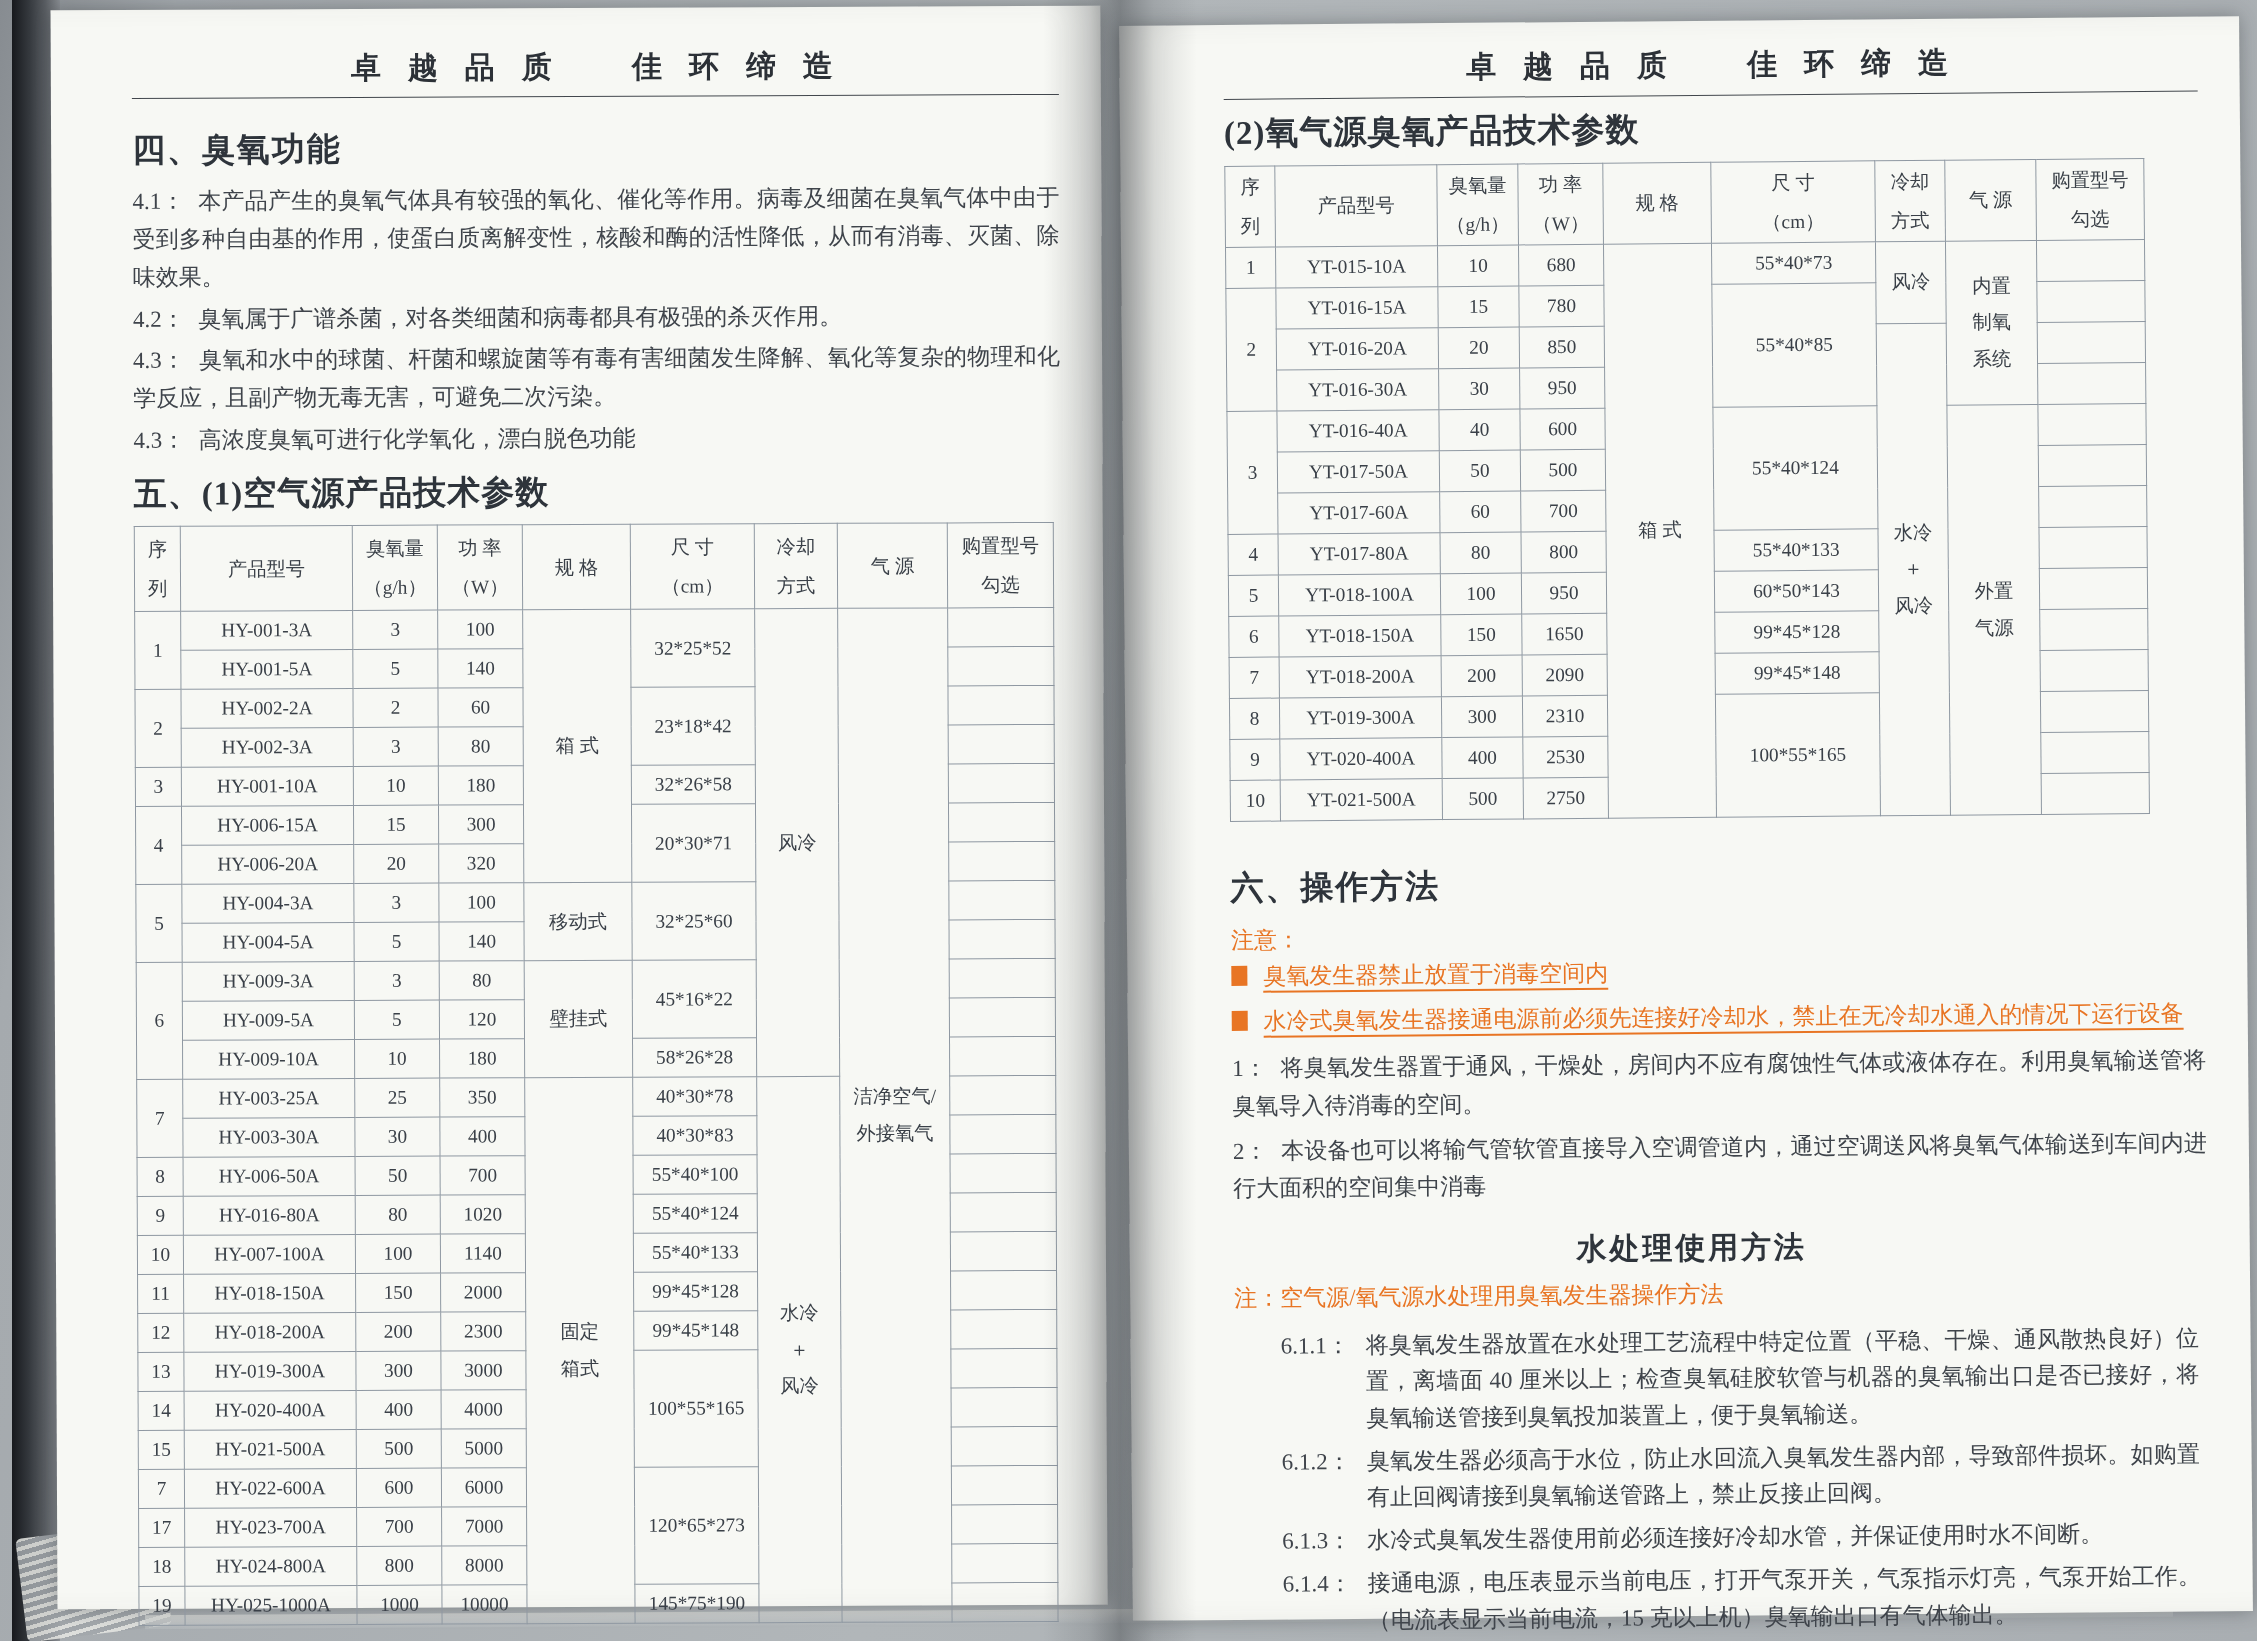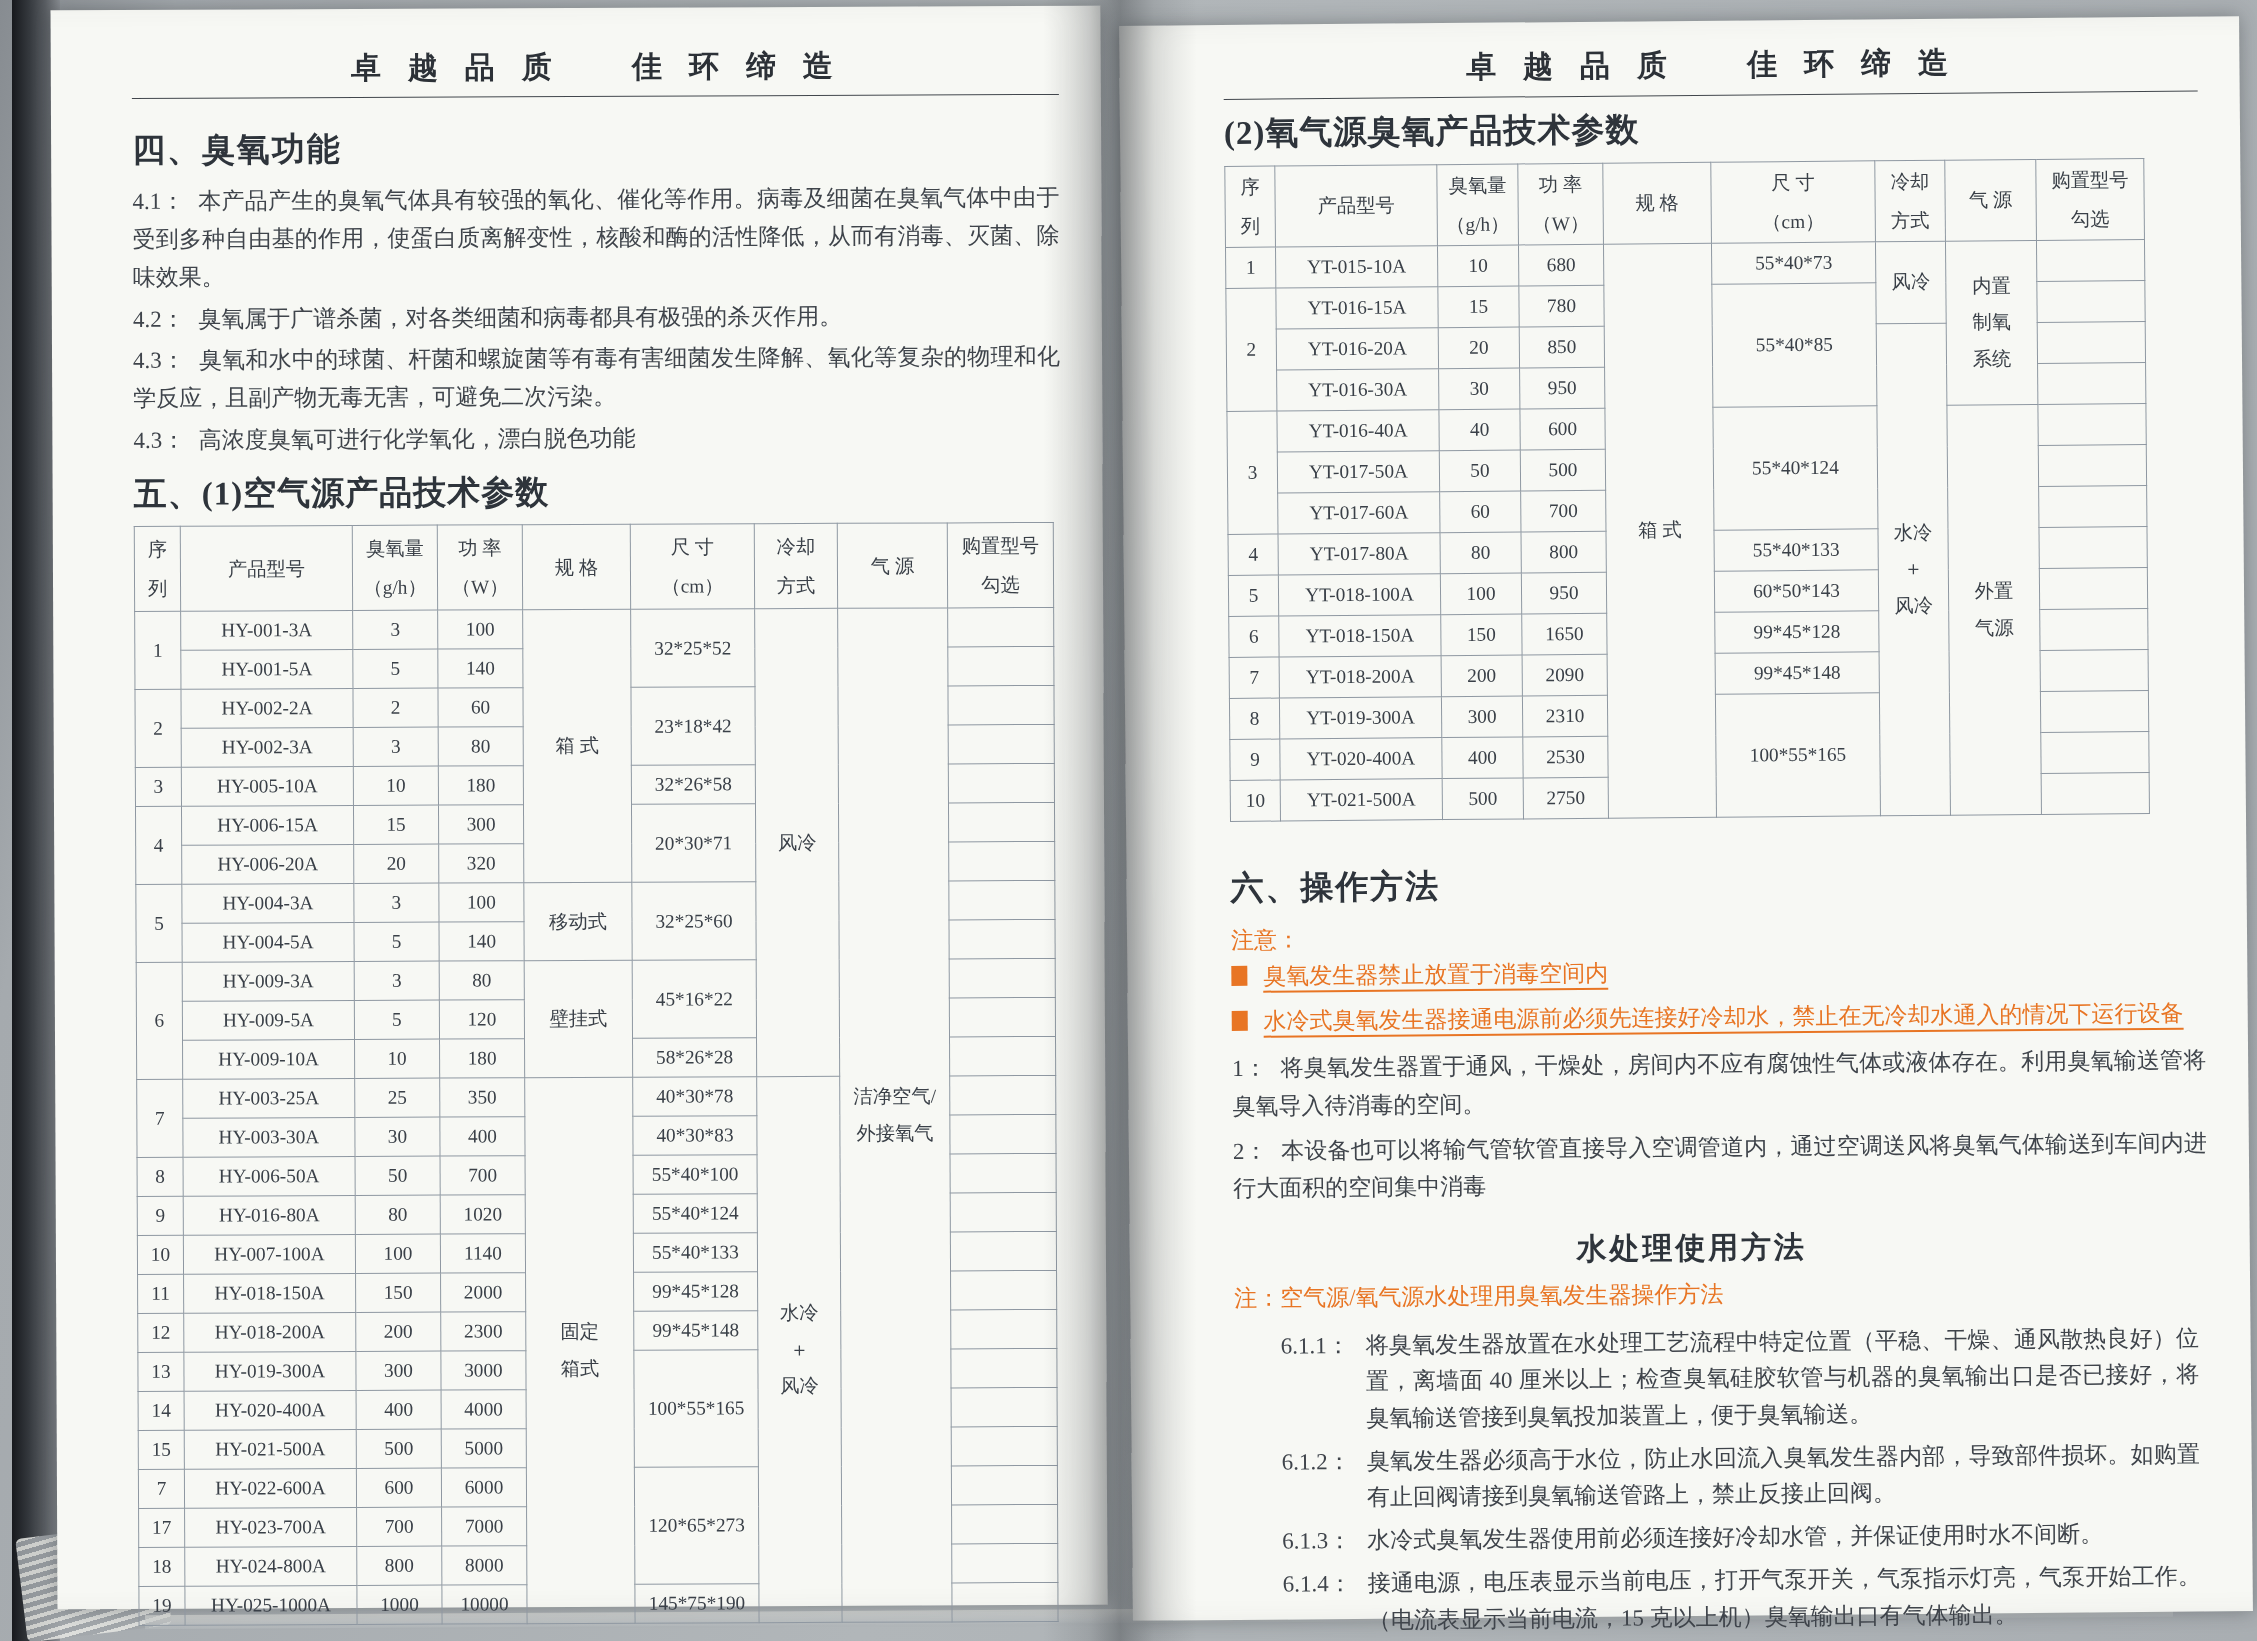--- a/index.html
+++ b/index.html
@@ -161,21 +161,21 @@
             <td></td>
           </tr>
           <tr>
             <td>HY-002-3A</td>
             <td>3</td>
             <td>80</td>
             <td></td>
           </tr>
           <tr>
             <td>3</td>
-            <td>HY-005-10A</td>
+            <td>HY-001-10A</td>
             <td>10</td>
             <td>180</td>
             <td>32*26*58</td>
             <td></td>
           </tr>
           <tr>
             <td rowspan="2">4</td>
             <td>HY-006-15A</td>
             <td>15</td>
             <td>300</td>

